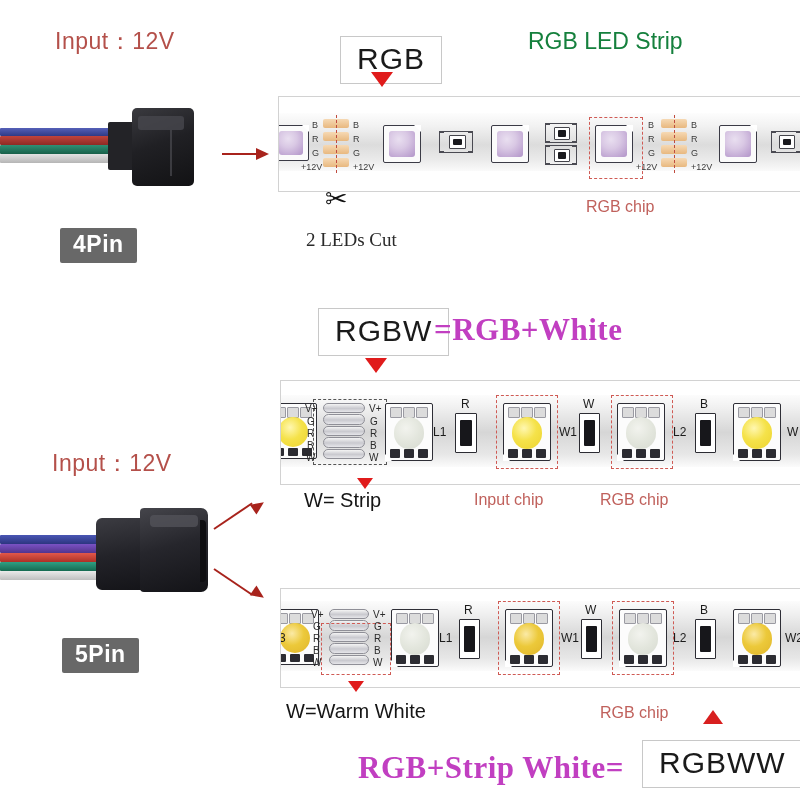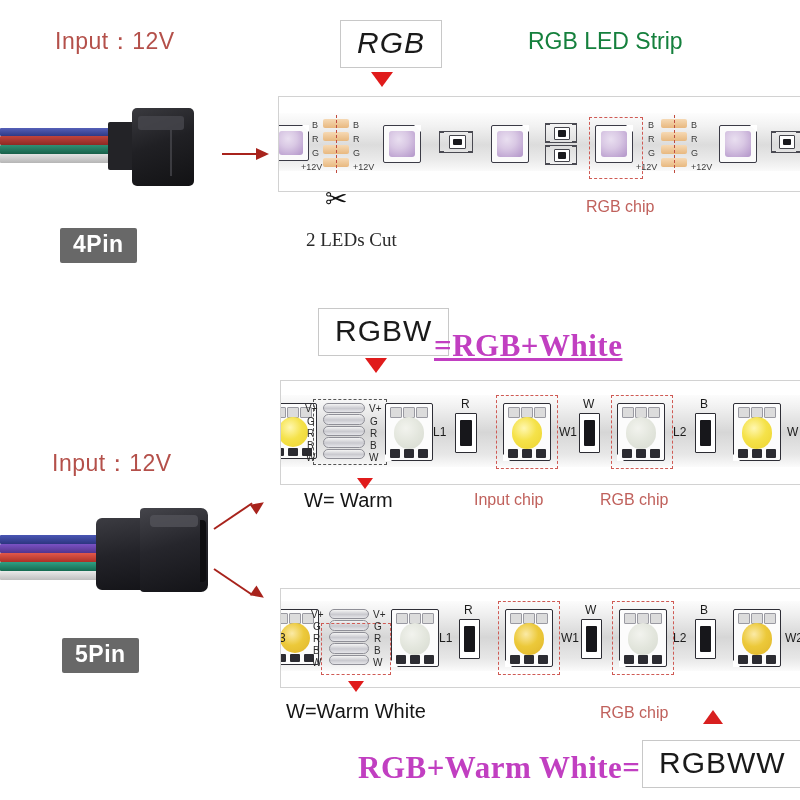--- a/index.html
+++ b/index.html
@@ -116,21 +116,21 @@
 
 <div class="abs" style="left:60px;top:228px;">
   <span class="pin-badge">4Pin</span>
 </div>
 
 <div class="abs" style="left:222px;top:148px;width:48px;height:12px;">
   <div class="arrow-line abs" style="left:0;top:5px;width:36px;"></div>
   <div class="arrow-head abs" style="left:34px;top:0;"></div>
 </div>
 
-<div class="abs" style="left:340px;top:20px;font-style:italic;">
+<div class="abs" style="left:340px;top:36px;">
   <span class="boxed-title">RGB</span>
 </div>
 <div class="tri-down abs" style="left:371px;top:72px;"></div>
 
 <div class="abs strip-title" style="left:528px;top:28px;">RGB LED Strip</div>
 
 <div class="strip-frame" style="left:278px;top:96px;width:521px;height:94px;">
   <div class="strip-band" style="top:16px;height:58px;"></div>
 
   <div class="led rgbtop" style="left:-6px;top:28px;width:34px;height:34px;">
@@ -209,21 +209,21 @@
 </div>
 
 <div class="sciss abs" style="left:325px;top:186px;">✂</div>
 <div class="abs serif-note" style="left:306px;top:229px;">2 LEDs Cut</div>
 
 <div class="abs chip-cap" style="left:586px;top:198px;">RGB chip</div>
 
 <div class="abs" style="left:318px;top:308px;">
   <span class="boxed-title">RGBW</span>
 </div>
-<div class="abs magenta-eq" style="left:434px;top:328px;text-decoration:underline;">=RGB+White</div>
+<div class="abs magenta-eq" style="left:434px;top:312px;">=RGB+White</div>
 <div class="tri-down abs" style="left:365px;top:358px;"></div>
 
 <div class="abs input-label" style="left:52px;top:448px;">Input：12V</div>
 
 <div>
   <div class="wire abs" style="left:0;top:535px;width:110px;height:9px;background:linear-gradient(180deg,#4a56b4,#2c3580);"></div>
   <div class="wire abs" style="left:0;top:544px;width:110px;height:9px;background:linear-gradient(180deg,#7a52c4,#53348d);"></div>
   <div class="wire abs" style="left:0;top:553px;width:110px;height:9px;background:linear-gradient(180deg,#e2584a,#ad3126);"></div>
   <div class="wire abs" style="left:0;top:562px;width:110px;height:9px;background:linear-gradient(180deg,#2fa083,#166a51);"></div>
   <div class="wire abs" style="left:0;top:571px;width:110px;height:9px;background:linear-gradient(180deg,#eaeaea,#bfbfbf);"></div>
@@ -358,21 +358,21 @@
         <i></i>
         <i></i>
         <i></i>
       </div>
     <div class="cutc"></div>
   </div>
   <div class="ref-lbl" style="left:506px;top:44px;">W</div>
 </div>
 
 <div class="tri-down abs sm" style="left:357px;top:478px;"></div>
-<div class="abs black-note" style="left:304px;top:489px;">W= Warm</div>
+<div class="abs black-note" style="left:304px;top:489px;">W= Strip</div>
 <div class="abs chip-cap" style="left:474px;top:491px;">Input chip</div>
 <div class="abs chip-cap" style="left:600px;top:491px;">RGB chip</div>
 
 <div class="strip-frame" style="left:280px;top:588px;width:519px;height:98px;">
   <div class="strip-band rgbw" style="top:12px;height:70px;"></div>
 
   <div class="led5" style="left:-10px;top:20px;width:46px;height:54px;">
     <div class="pads-top">
         <i></i>
         <i></i>
@@ -488,16 +488,16 @@
   <div class="ref-lbl" style="left:504px;top:42px;">W2</div>
 </div>
 
 <div class="tri-down abs sm" style="left:348px;top:681px;"></div>
 <div class="abs black-note" style="left:286px;top:700px;">W=Warm White</div>
 <div class="abs chip-cap warm" style="left:452px;top:704px;"></div>
 <div class="abs chip-cap" style="left:600px;top:704px;">RGB chip</div>
 
 <div class="tri-up abs" style="left:703px;top:710px;"></div>
 
-<div class="abs magenta-eq" style="left:358px;top:750px;">RGB+Warm White=</div>
+<div class="abs magenta-eq" style="left:358px;top:750px;">RGB+Strip White=</div>
 <div class="abs" style="left:642px;top:740px;">
   <span class="boxed-title">RGBWW</span>
 </div>
 
 </body></html>

